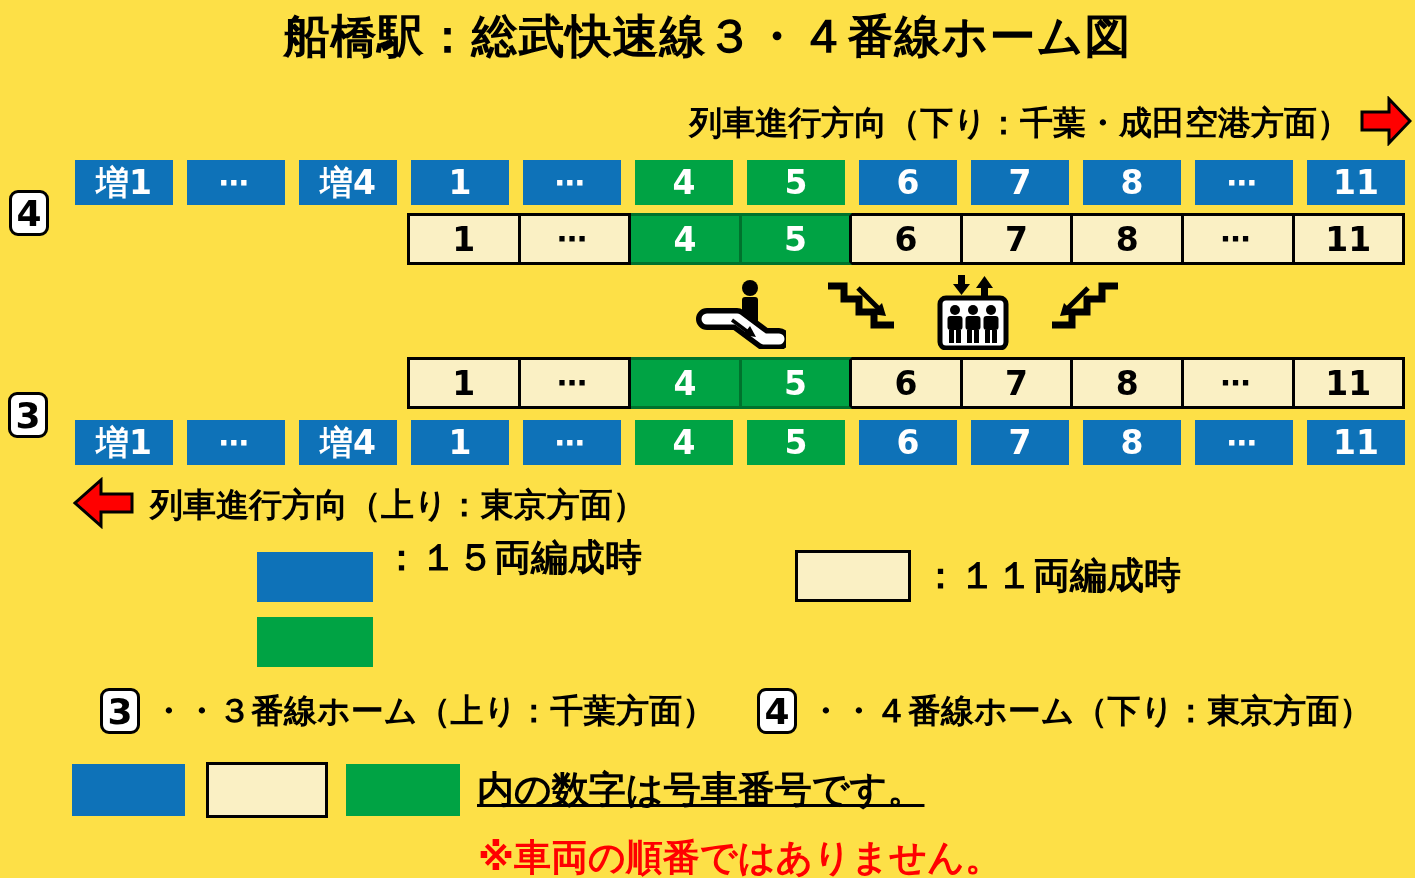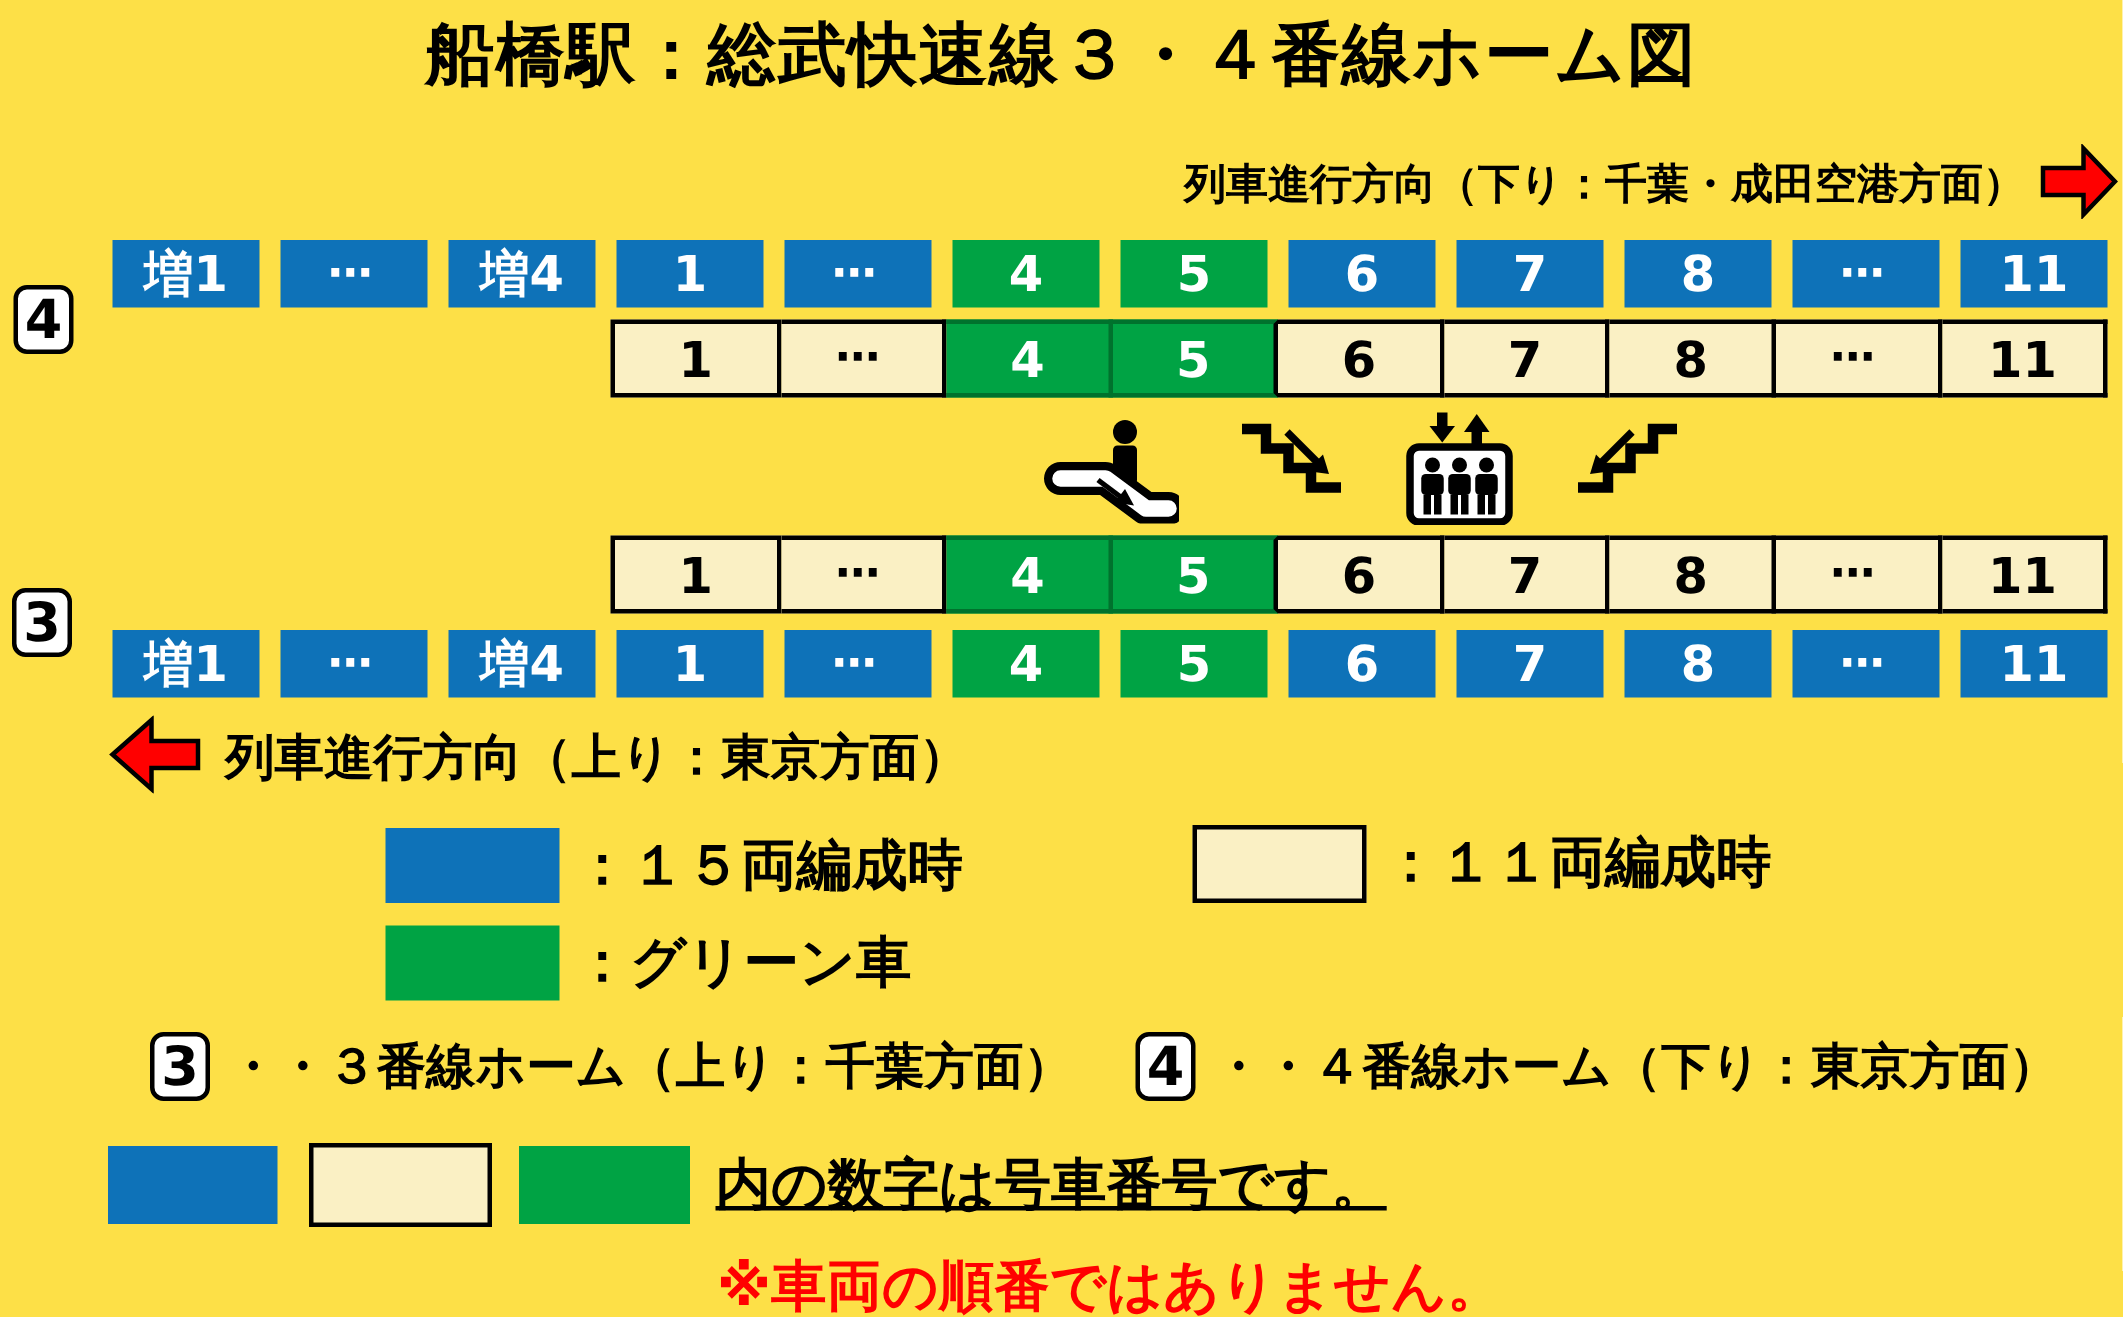--- a/index.html
+++ b/index.html
@@ -11,21 +11,21 @@
   }
   html,body{margin:0;padding:0;background:#fff;}
   #page{
     position:relative;width:1415px;height:878px;background:#fde047;overflow:hidden;
     font-family:"DejaVu Sans","Liberation Sans",sans-serif;font-weight:bold;color:#000;
   }
   .abs{position:absolute;}
   #title{top:6px;left:0;width:100%;text-align:center;font-size:46px;letter-spacing:1px;}
   
   #dir-down{top:96px;right:3px;display:flex;align-items:center;gap:10px;}
-  #dir-down .dir-text{font-size:28px;}
+  #dir-down .dir-text{font-size:33px;}
   #dir-up{top:477px;left:72px;display:flex;align-items:center;gap:16px;}
   #dir-up .dir-text{font-size:33px;}
   
   .car-row{display:flex;box-sizing:border-box;}
   .blue-row{gap:14px;}
   .cell{flex:1;display:flex;align-items:center;justify-content:center;
         font-size:33px;line-height:1;box-sizing:border-box;}
   .blue-row .cell{background:var(--blue);color:#fff;}
   .blue-row .cell.green{background:var(--green);}
   .cream-row .cell{background:var(--cream);color:#000;
@@ -42,21 +42,21 @@
   
   .badge{width:40px;height:46px;background:#fff;border:3px solid #000;border-radius:9px;
          display:flex;align-items:center;justify-content:center;font-size:36px;box-sizing:border-box;}
   #badge-p4{left:9px;top:190px;}
   #badge-p3{left:8px;top:392px;}
   
   #facilities{left:690px;top:276px;width:440px;height:76px;display:flex;align-items:center;gap:38px;}
   
   .swatch{box-sizing:border-box;}
   #sw-15{left:257px;top:552px;width:116px;height:50px;background:var(--blue);}
-  #lb-15{left:383px;top:552px;height:50px;line-height:50px;font-size:37px;}
+  #lb-15{left:383px;top:533px;height:50px;line-height:50px;font-size:37px;}
   #sw-11{left:795px;top:550px;width:116px;height:52px;background:var(--cream);border:3px solid #000;}
   #lb-11{left:922px;top:551px;height:50px;line-height:50px;font-size:37px;font-family:Liberation Serif, serif;}
   #sw-gr{left:257px;top:617px;width:116px;height:50px;background:var(--green);}
   #lb-gr{left:383px;top:617px;height:50px;line-height:50px;font-size:37px;}
   
   #note3-badge{left:100px;top:688px;}
   #note3-label{left:152px;top:688px;height:46px;line-height:46px;font-size:33px;}
   #note4-badge{left:757px;top:688px;}
   #note4-label{left:809px;top:688px;height:46px;line-height:46px;font-size:33px;}
   
@@ -193,21 +193,20 @@
       </svg>
     </span>
     <span class="dir-text">列車進行方向（上り：東京方面）</span>
   </div>
 
   <div id="sw-15" class="abs swatch"></div>
   <div id="lb-15" class="abs">：１５両編成時</div>
   <div id="sw-11" class="abs swatch"></div>
   <div id="lb-11" class="abs">：１１両編成時</div>
   <div id="sw-gr" class="abs swatch"></div>
-  <div id="lb-gr" class="abs">：グリーン車</div>
 
   <div id="note3-badge" class="abs badge">3</div>
   <div id="note3-label" class="abs">・・３番線ホーム（上り：千葉方面）</div>
   <div id="note4-badge" class="abs badge">4</div>
   <div id="note4-label" class="abs">・・４番線ホーム（下り：東京方面）</div>
 
   <div id="bn-blue" class="abs swatch"></div>
   <div id="bn-cream" class="abs swatch"></div>
   <div id="bn-green" class="abs swatch"></div>
   <div id="bn-label" class="abs">内の数字は号車番号です。</div>

